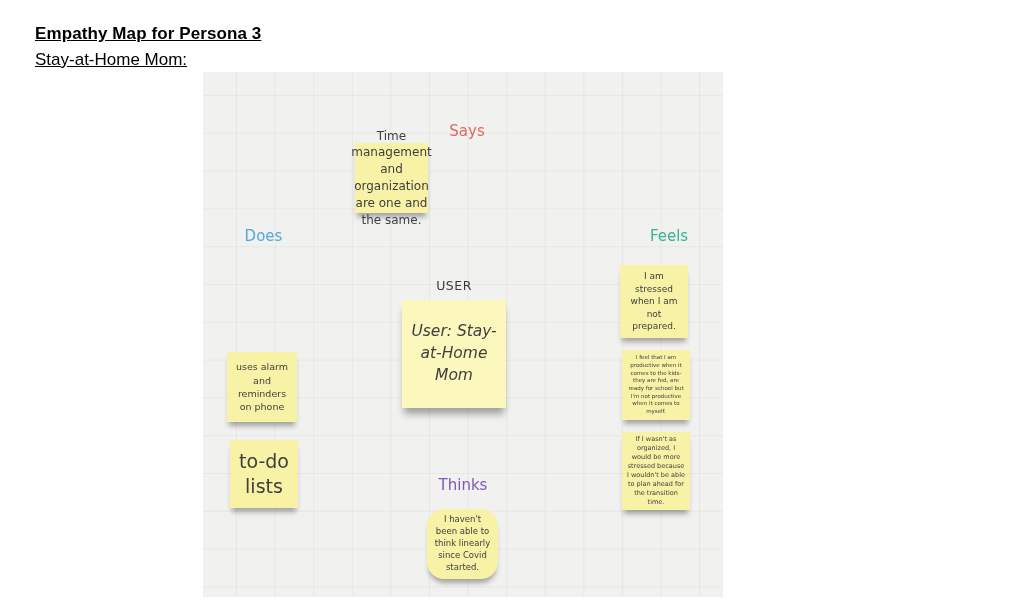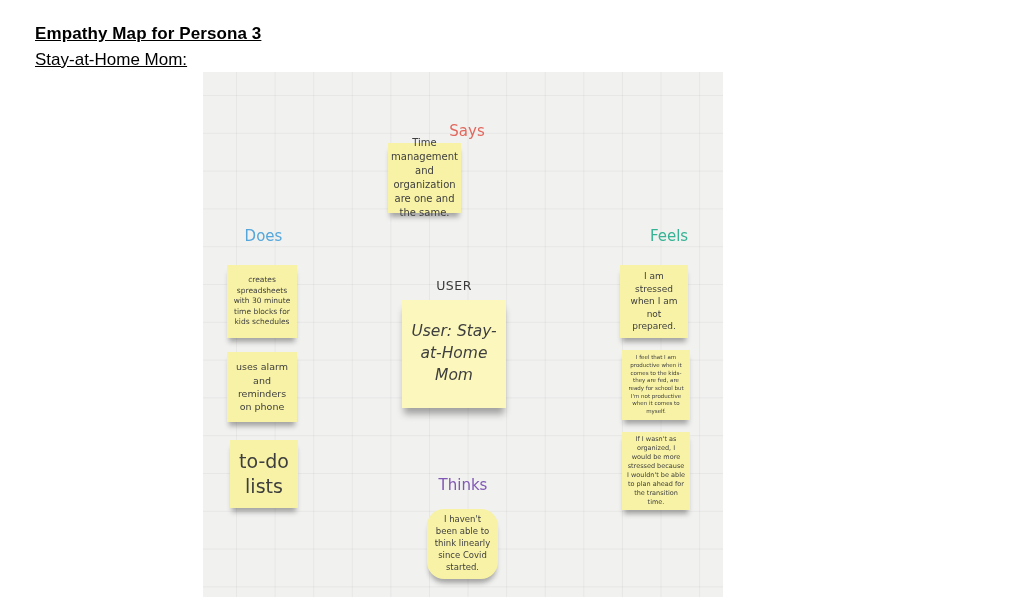--- a/index.html
+++ b/index.html
@@ -58,21 +58,21 @@
     background: #f7f2a6;
     box-shadow: 0 6px 5px -2px rgba(40,40,40,0.38);
     display: flex; align-items: center; justify-content: center;
     text-align: center;
     color: #3e3e3e;
     font-family: "DejaVu Sans", sans-serif;
     padding: 4px 5px;
     line-height: 1.4;
     word-break: normal;
   }
-  #note-says-1   { left: 185px; top: 71px;  width: 73px;  height: 70px;  font-size: 10px; }
+  #note-says-1   { left: 152px; top: 71px;  width: 73px;  height: 70px;  font-size: 12px; }
   #note-says-2   { left: 278px; top: 71px;  width: 73px;  height: 73px;  font-size: 10px; }
   #note-does-1   { left: 24px;  top: 193px; width: 70px;  height: 73px;  font-size: 7.5px; }
   #note-does-2   { left: 24px;  top: 280px; width: 70px;  height: 70px;  font-size: 9.5px; }
   #note-does-3   { left: 27px;  top: 368px; width: 68px;  height: 68px;  font-size: 19px; line-height: 1.3; }
   #note-user     { left: 199px; top: 228px; width: 104px; height: 108px; font-size: 15.5px;
                    background: #fbf7bd; box-shadow: 0 8px 7px -2px rgba(40,40,40,0.4); font-style: italic; }
   #note-feels-1  { left: 417px; top: 193px; width: 68px;  height: 73px;  font-size: 9px; }
   #note-feels-2  { left: 419px; top: 278px; width: 68px;  height: 70px;  font-size: 5.5px; }
   #note-feels-3  { left: 419px; top: 360px; width: 68px;  height: 78px;  font-size: 6.5px; }
   #note-thinks-1 { left: 224px; top: 437px; width: 71px;  height: 70px;  font-size: 8.5px; border-radius: 17px; }
@@ -94,21 +94,20 @@
 
     <div class="quad-label label-feels">Feels</div>
 
     <div class="quad-label label-thinks">Thinks</div>
 
     <div class="quad-label label-user">USER</div>
 
     <div class="note" id="note-says-1">Time management and organization are one and the same.</div>
 
 
-    <div class="note" id="note-does-1">creates spreadsheets with 30 minute time blocks for kids schedules</div>
 
     <div class="note" id="note-does-2">uses alarm and reminders on phone</div>
 
     <div class="note" id="note-does-3">to-do lists</div>
 
     <div class="note" id="note-user">User: Stay-at-Home Mom</div>
 
     <div class="note" id="note-feels-1">I am stressed when I am not prepared.</div>
 
     <div class="note" id="note-feels-2">I feel that I am productive when it comes to the kids- they are fed, are ready for school but I'm not productive when it comes to myself.</div>

